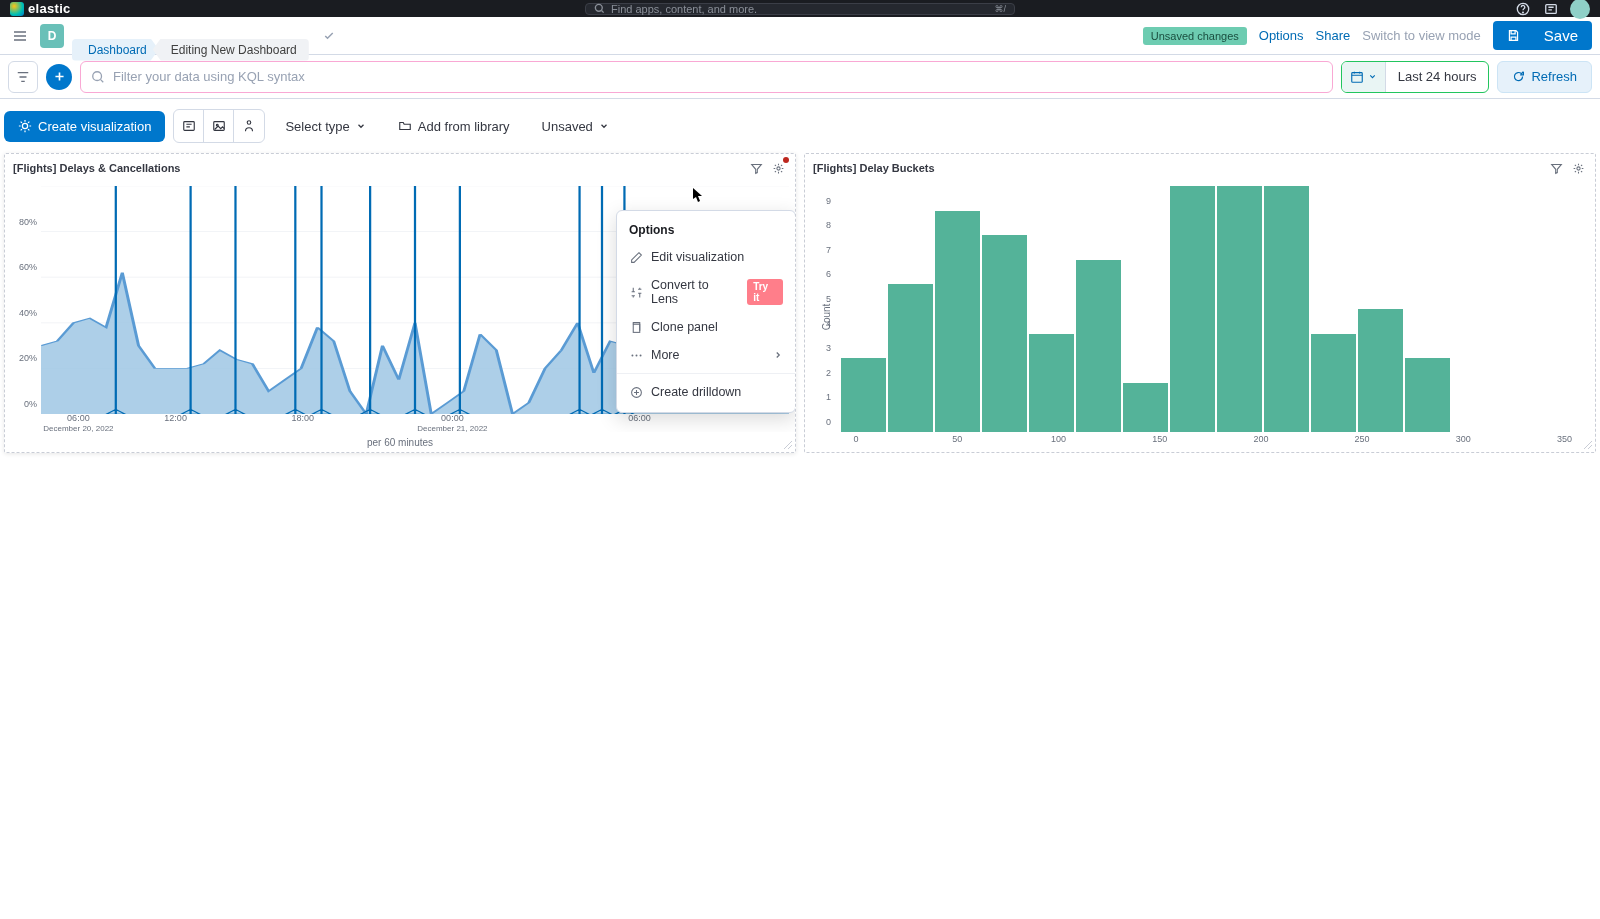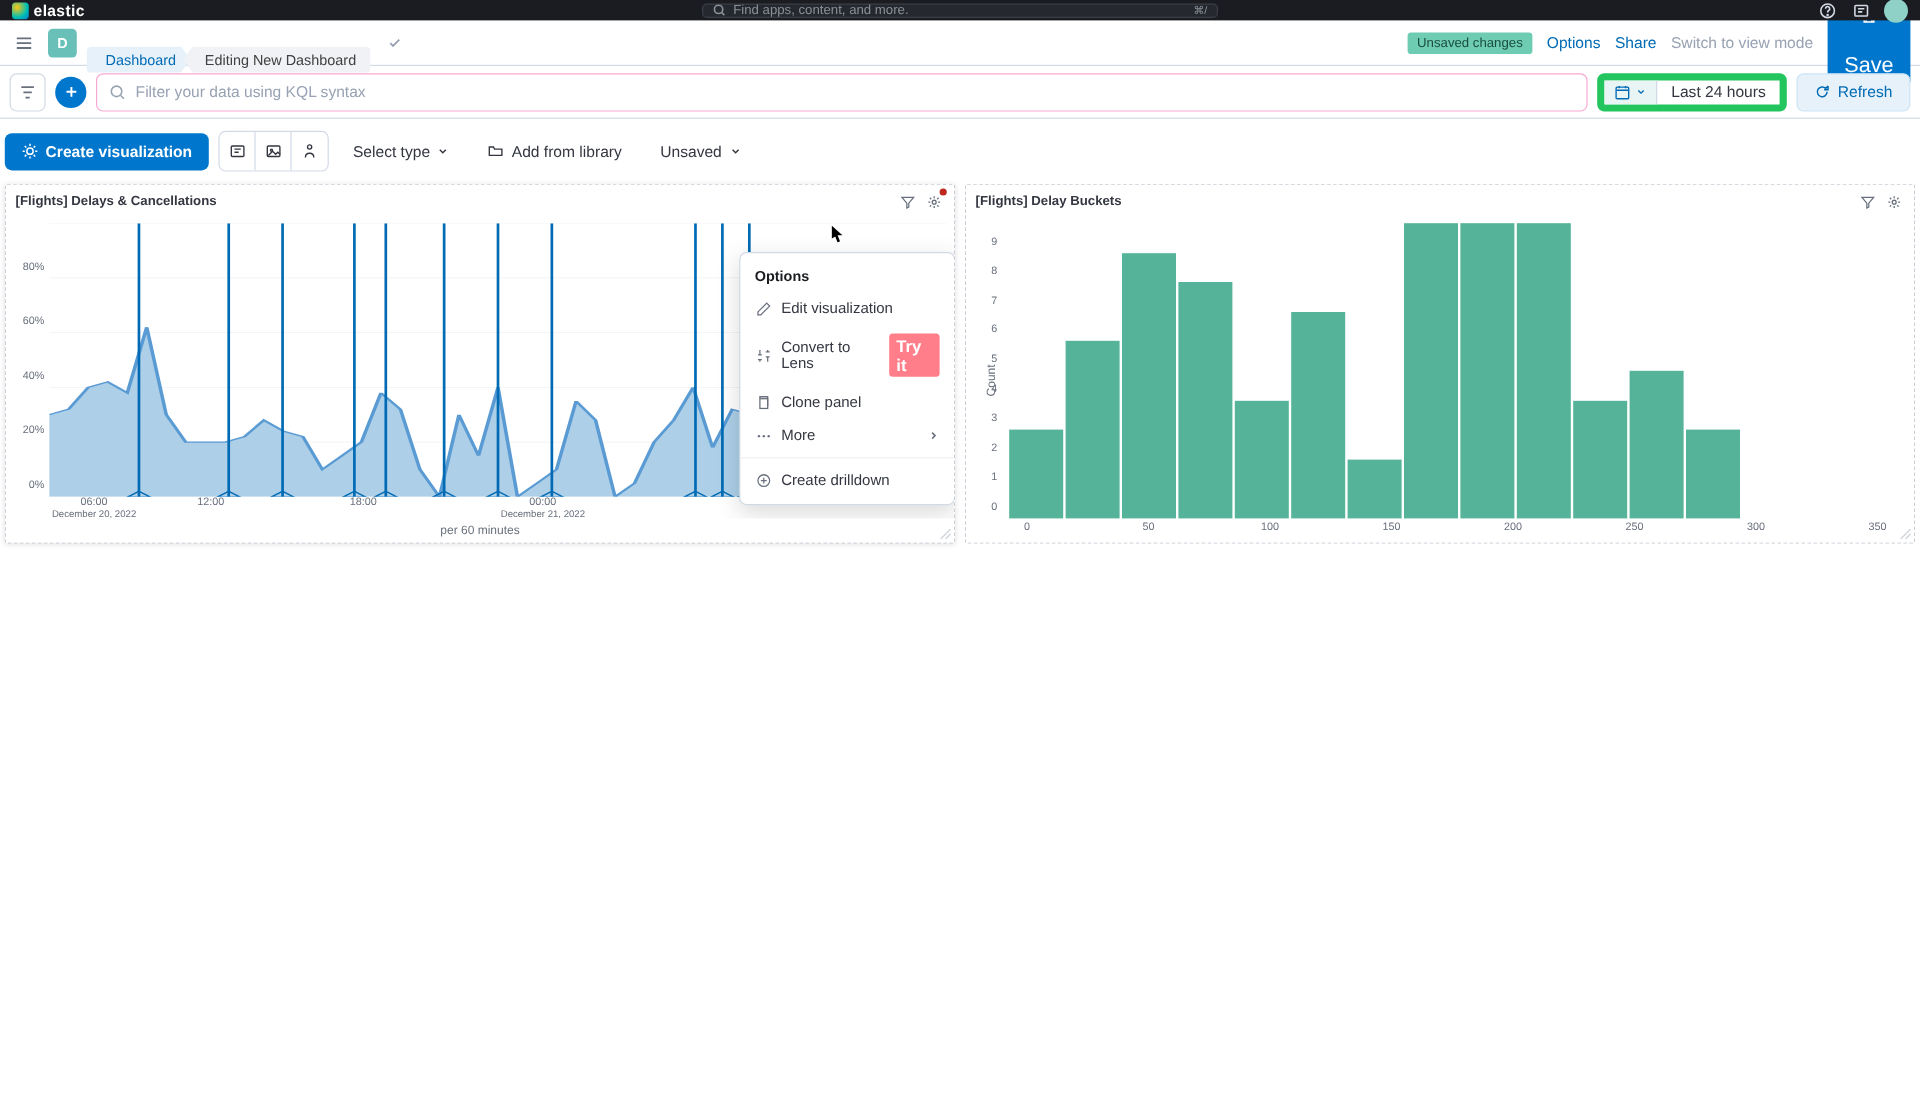--- a/index.html
+++ b/index.html
@@ -22,37 +22,37 @@
 .space-avatar { width: 24px; height: 24px; border-radius: 4px; background: #69c0b8; color: #fff; display: flex; align-items: center; justify-content: center; font-weight: 600; font-size: 12px; }
 .crumbs { display: flex; align-items: center; margin-top: 28px; }
 .crumb { height: 22px; display: flex; align-items: center; padding: 0 12px 0 16px; font-size: 12px; position: relative; }
 .crumb.link { background: #e6f1fa; color: #006bb4; clip-path: polygon(0 0, calc(100% - 8px) 0, 100% 50%, calc(100% - 8px) 100%, 0 100%); border-radius: 4px 0 0 4px; }
 .crumb.active { background: #f0f2f5; color: #404040; margin-left: -6px; padding-left: 18px; clip-path: polygon(8px 0, 100% 0, 100% 100%, 8px 100%, 0 50%); border-radius: 0 4px 4px 0; }
 .check-icon { color: #98a2b3; margin-left: 6px; }
 .top-actions { margin-left: auto; display: flex; align-items: center; gap: 12px; }
 .badge-unsaved { background: #6dccb1; color: #1a4e3f; font-size: 11px; padding: 3px 8px; border-radius: 3px; font-weight: 500; }
 .link-btn { color: #006bb4; font-size: 13px; cursor: pointer; }
 .link-disabled { color: #98a2b3; font-size: 13px; }
-.save-btn { background: #07c; color: #fff; border: none; border-radius: 4px; padding: 6px 14px; font-size: 18px; font-weight: 500; display: flex; align-items: center; gap: 24px; cursor: pointer; flex-direction: column; }
+.save-btn { background: #07c; color: #fff; border: none; border-radius: 4px; padding: 6px 14px; font-size: 15px; font-weight: 500; display: flex; align-items: center; gap: 24px; cursor: pointer; }
 
 
 .query-bar { height: 44px; border-bottom: 1px solid #d3dae6; display: flex; align-items: center; padding: 6px 8px; gap: 8px; background: #fff; }
 .icon-btn { width: 30px; height: 32px; border: 1px solid #d3dae6; border-radius: 6px; display: flex; align-items: center; justify-content: center; cursor: pointer; background: #fff; color: #69707d; }
 .icon-btn.primary-circle { background: #07c; color: #fff; border: none; border-radius: 50%; width: 26px; height: 26px; }
 .kql-input { flex: 1; height: 32px; border: 1px solid #f9a8d4; border-radius: 6px; display: flex; align-items: center; padding: 0 10px; gap: 8px; color: #98a2b3; }
 .kql-input input { border: none; outline: none; flex: 1; font-size: 13px; color: #343741; }
 .kql-input input::placeholder { color: #98a2b3; }
-.date-picker { height: 32px; border: 6px solid #22c55e; border-radius: 6px; display: flex; align-items: center; overflow: hidden; }
+.date-picker { height: 32px; border: 1px solid #22c55e; border-radius: 6px; display: flex; align-items: center; overflow: hidden; }
 .date-quick { background: #e9f5f4; padding: 0 8px; height: 100%; display: flex; align-items: center; gap: 4px; color: #006bb4; border-right: 1px solid #d3dae6; }
 .date-text { padding: 0 12px; font-size: 13px; color: #343741; }
 .refresh-btn { height: 32px; border: 1px solid #cce4f5; background: #e6f1fa; color: #006bb4; border-radius: 6px; padding: 0 14px; display: flex; align-items: center; gap: 6px; font-size: 13px; cursor: pointer; }
 
 
 .dash-toolbar { padding: 10px 4px; display: flex; align-items: center; gap: 8px; }
-.create-viz-btn { background: #07c; color: #fff; border: none; border-radius: 6px; padding: 8px 14px; font-size: 13px; font-weight: 700; display: flex; align-items: center; gap: 6px; cursor: pointer; }
+.create-viz-btn { background: #07c; color: #fff; border: none; border-radius: 6px; padding: 8px 14px; font-size: 13px; font-weight: 400; display: flex; align-items: center; gap: 6px; cursor: pointer; }
 .toolbar-group { display: flex; border: 1px solid #d3dae6; border-radius: 6px; overflow: hidden; }
 .toolbar-group .tg-btn { width: 30px; height: 32px; display: flex; align-items: center; justify-content: center; border-right: 1px solid #d3dae6; cursor: pointer; color: #343741; }
 .toolbar-group .tg-btn:last-child { border-right: none; }
 .text-btn { height: 32px; padding: 0 12px; display: flex; align-items: center; gap: 6px; font-size: 13px; cursor: pointer; color: #343741; border-radius: 6px; }
 
 
 .panels { display: flex; gap: 8px; padding: 0 4px 10px 4px; }
 .panel { flex: 1; border: 1px dashed #c9cdd6; border-radius: 2px; background: #fff; position: relative; height: 300px; display: flex; flex-direction: column; }
 .panel.active-panel { box-shadow: 0 1px 4px rgba(0,0,0,0.1); }
 .panel-header { height: 28px; display: flex; align-items: center; padding: 0 8px; font-size: 11px; font-weight: 600; color: #343741; }
@@ -69,21 +69,21 @@
 .y-tick-area { position: absolute; right: 2px; font-size: 9px; color: #69707d; transform: translateY(-50%); }
 .x-axis-area { position: absolute; left: 36px; right: 6px; bottom: 0; height: 18px; }
 .x-tick-area { position: absolute; top: 0; font-size: 9px; color: #69707d; transform: translateX(-50%); text-align: center; line-height: 1.1; white-space: nowrap; }
 
 
 .popover { position: absolute; top: 28px; right: -1px; width: 180px; background: #fff; border: 1px solid #d3dae6; border-radius: 6px; box-shadow: 0 6px 20px rgba(0,0,0,0.15); z-index: 50; padding: 4px 0 6px 0; }
 .popover-title { font-size: 12px; font-weight: 700; padding: 8px 12px 6px 12px; color: #1a1c21; }
 .menu-item { display: flex; align-items: center; gap: 8px; padding: 7px 12px; font-size: 12.5px; cursor: pointer; color: #343741; }
 .menu-item .mi-icon { width: 14px; height: 14px; display: flex; align-items: center; justify-content: center; color: #69707d; flex-shrink: 0; }
 .menu-item .mi-right { margin-left: auto; display: flex; align-items: center; }
-.try-badge { background: #ff7e8a; color: #fff; font-size: 14px; font-weight: 600; padding: 2px 6px; border-radius: 3px; }
+.try-badge { background: #ff7e8a; color: #fff; font-size: 10px; font-weight: 600; padding: 2px 6px; border-radius: 3px; }
 .menu-sep { height: 1px; background: #eef0f4; margin: 4px 0; }
 
 
 .bar-chart-wrap { position: absolute; inset: 4px 8px 20px 36px; }
 .bar-chart { position: absolute; inset: 0; display: flex; align-items: flex-end; gap: 2px; }
 .bar { width: 45px; background: #54b399; }
 .y-axis-bar { position: absolute; left: 0; top: 4px; bottom: 20px; width: 28px; }
 .y-tick-bar { position: absolute; right: 2px; font-size: 9px; color: #69707d; transform: translateY(-50%); }
 .y-label-bar { position: absolute; left: 8px; top: 50%; transform: translateY(-50%) rotate(-90deg); font-size: 10px; color: #69707d; white-space: nowrap; transform-origin: center; }
 .x-axis-bar { position: absolute; left: 36px; right: 8px; bottom: 4px; height: 14px; }

